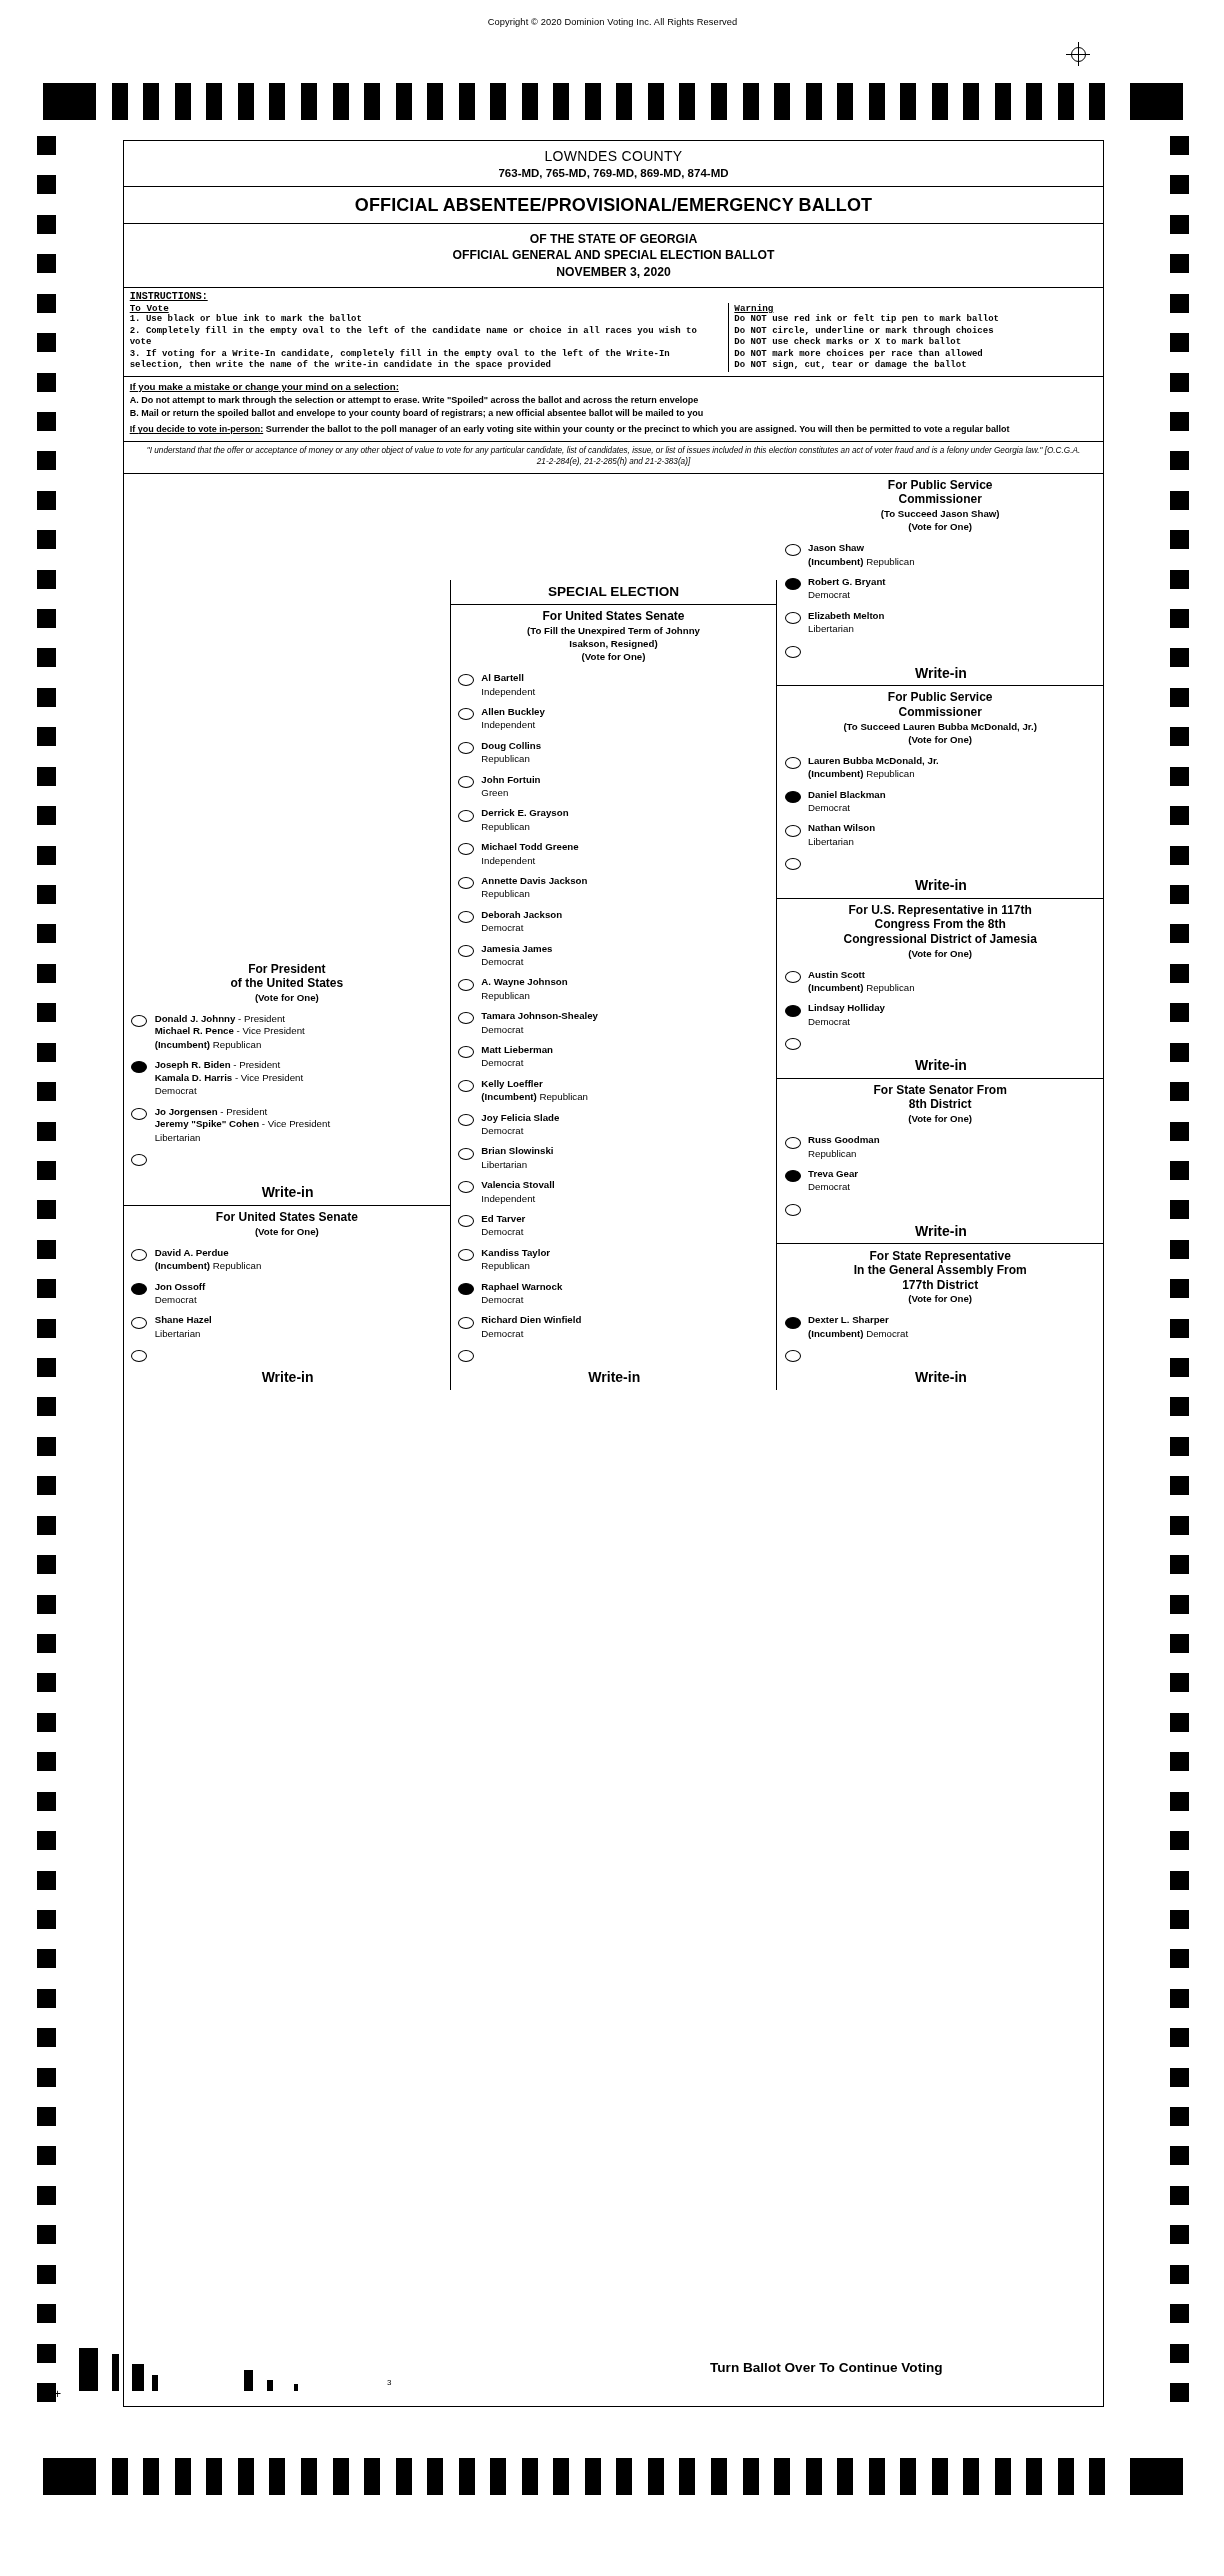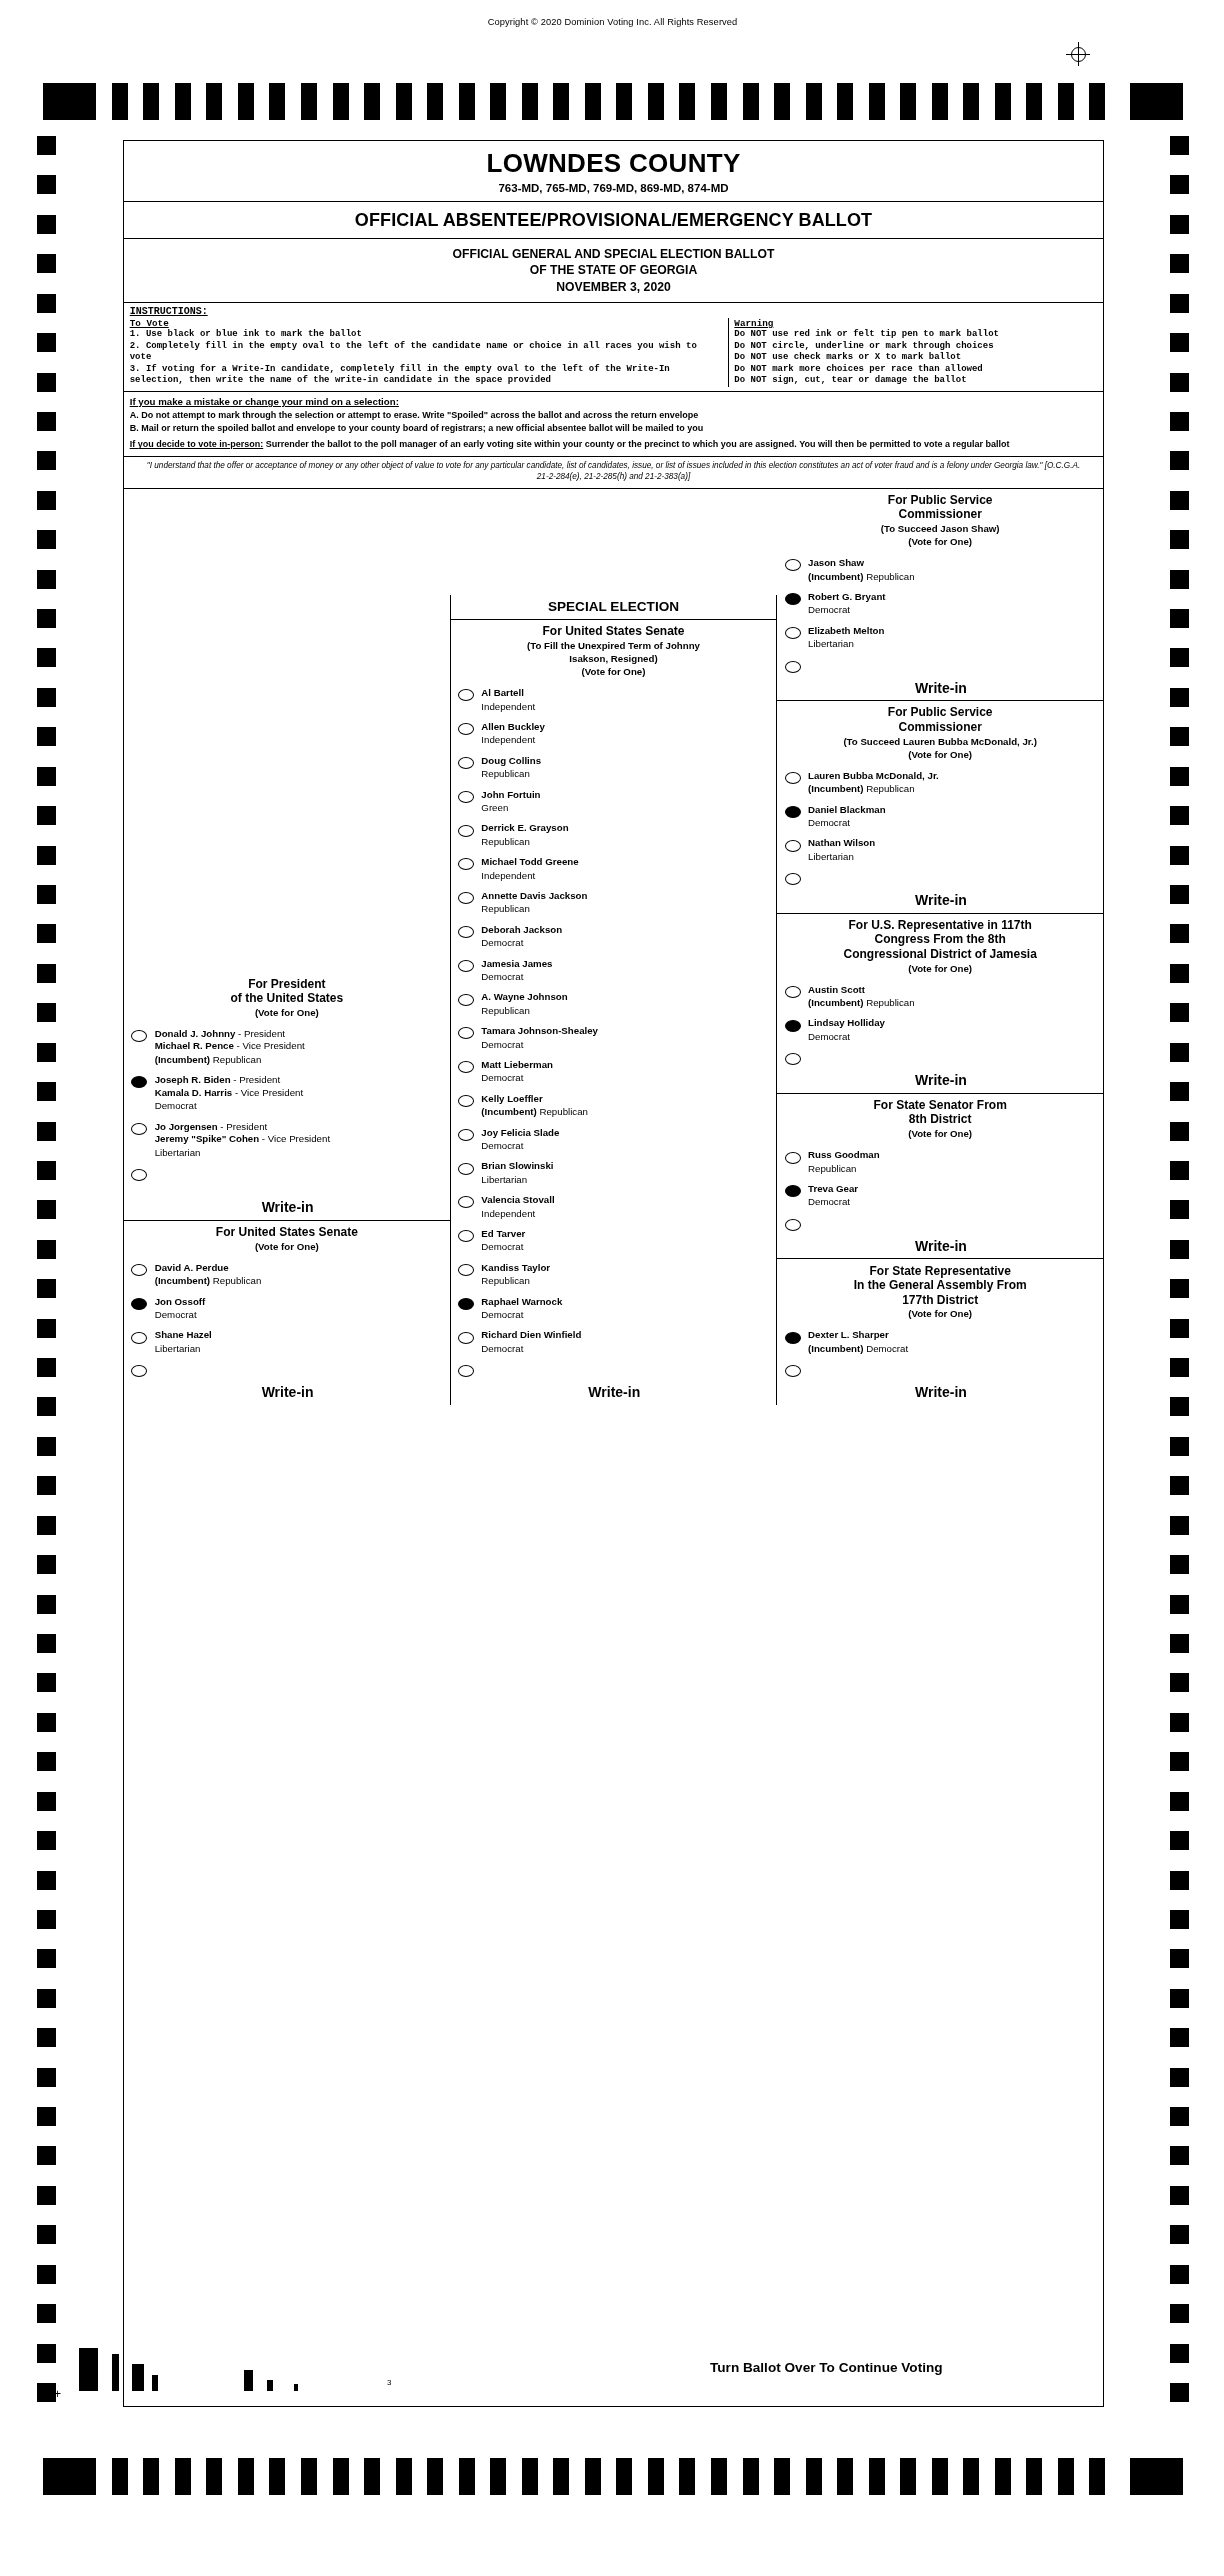--- a/index.html
+++ b/index.html
@@ -30,21 +30,21 @@
 
   
   .ballot {
     position:absolute; left:123px; top:140px; width:979px; height:2265px;
     border:1.4px solid #000; background:#fff;
   }
 
   .hdr-county {
     border-bottom:1.4px solid #000; padding:7.2px 0 6.5px; text-align:center;
   }
-  .hdr-county .county { font-size:26px; font-weight:bold; letter-spacing:0.3px; }
+  .hdr-county .county { font-size:14px; font-weight:normal; letter-spacing:0.3px; }
   .hdr-county .precincts { font-size:11.5px; font-weight:bold; margin-top:2.9px; }
 
   .hdr-official {
     border-bottom:1.4px solid #000; padding:8px 0 7.2px; text-align:center;
     font-size:18px; font-weight:bold; letter-spacing:0.1px;
   }
   .hdr-state {
     border-bottom:1.4px solid #000; padding:7.2px 0 6.5px; text-align:center;
   }
   .hdr-state div { font-size:12.2px; font-weight:bold; line-height:1.35; }
@@ -313,22 +313,22 @@
   <div class="ballot">
 
     <div class="hdr-county">
       <div class="county">LOWNDES COUNTY</div>
       <div class="precincts">763-MD, 765-MD, 769-MD, 869-MD, 874-MD</div>
     </div>
 
     <div class="hdr-official">OFFICIAL ABSENTEE/PROVISIONAL/EMERGENCY BALLOT</div>
 
     <div class="hdr-state">
+      <div>OF THE STATE OF GEORGIA</div>
       <div>OFFICIAL GENERAL AND SPECIAL ELECTION BALLOT</div>
-      <div>OF THE STATE OF GEORGIA</div>
       <div>NOVEMBER 3, 2020</div>
     </div>
 
     <div class="instructions">
       <div class="inst-title">INSTRUCTIONS:</div>
       <div class="inst-cols">
         <div class="inst-left">
           <div class="inst-sub">To Vote</div>
           <ol>
             <li>1. Use black or blue ink to mark the ballot</li>

